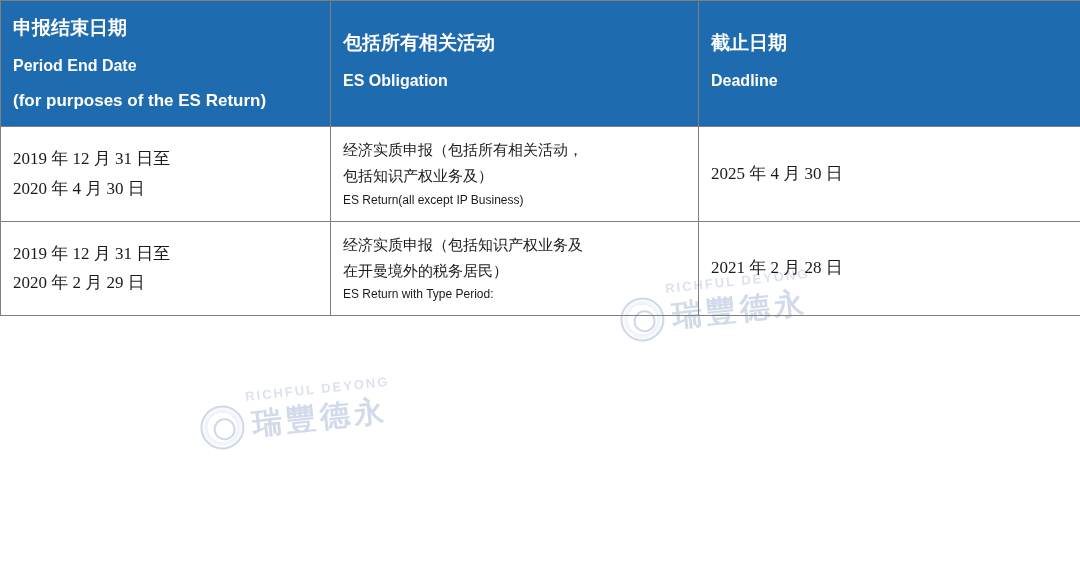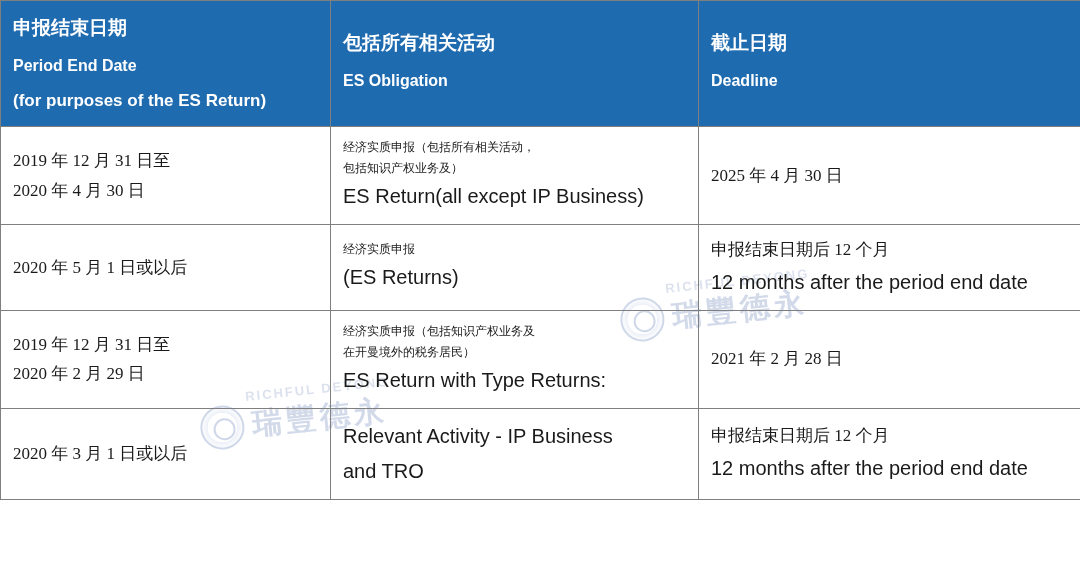--- a/index.html
+++ b/index.html
@@ -117,25 +117,25 @@
     font-family: "Liberation Sans", sans-serif;
     font-size: 17px;
     display: block;
   }
 
   td .line {
     display: block;
   }
   td .cn {
     font-family: "DejaVu Sans", sans-serif;
+    font-size: 15px;
+  }
+  td .en {
+    font-family: "Liberation Sans", sans-serif;
     font-size: 12px;
-  }
-  td .en {
-    font-family: "Liberation Sans", sans-serif;
-    font-size: 20px;
   }
   td .mix {
     font-family: "Liberation Serif", serif;
     font-size: 17px;
   }
   .col-a { width: 330px; }
   .col-b { width: 368px; }
   .col-c { width: 382px; }
 
   .cell-pad-lg { padding-top: 16px; padding-bottom: 16px; }
@@ -199,57 +199,31 @@
       <td class="cell-pad-lg">
         <span class="line cn">经济实质申报（包括所有相关活动，</span>
         <span class="line cn">包括知识产权业务及）</span>
         <span class="line en">ES Return(all except IP Business)</span>
       </td>
       <td class="cell-pad-lg">
         <span class="line mix">2025 年 4 月 30 日</span>
       </td>
     </tr>
 
-    <tr>
-      <td>
-        <span class="line mix">2020 年 5 月 1 日或以后</span>
-      </td>
-      <td>
-        <span class="line cn">经济实质申报</span>
-        <span class="line en">(ES Returns)</span>
-      </td>
-      <td>
-        <span class="line mix">申报结束日期后 12 个月</span>
-        <span class="line en">12 months after the period end date</span>
-      </td>
-    </tr>
 
     <tr>
       <td>
         <span class="line mix">2019 年 12 月 31 日至</span>
         <span class="line mix">2020 年 2 月 29 日</span>
       </td>
       <td>
         <span class="line cn">经济实质申报（包括知识产权业务及</span>
         <span class="line cn">在开曼境外的税务居民）</span>
-        <span class="line en">ES Return with Type Returns:</span>
+        <span class="line en">ES Return with Type Period:</span>
       </td>
       <td>
         <span class="line mix">2021 年 2 月 28 日</span>
       </td>
     </tr>
 
-    <tr>
-      <td>
-        <span class="line mix">2020 年 3 月 1 日或以后</span>
-      </td>
-      <td>
-        <span class="line en">Relevant Activity - IP Business</span>
-        <span class="line en">and TRO</span>
-      </td>
-      <td>
-        <span class="line mix">申报结束日期后 12 个月</span>
-        <span class="line en">12 months after the period end date</span>
-      </td>
-    </tr>
 
   </tbody>
 </table>
 
 </body></html>

